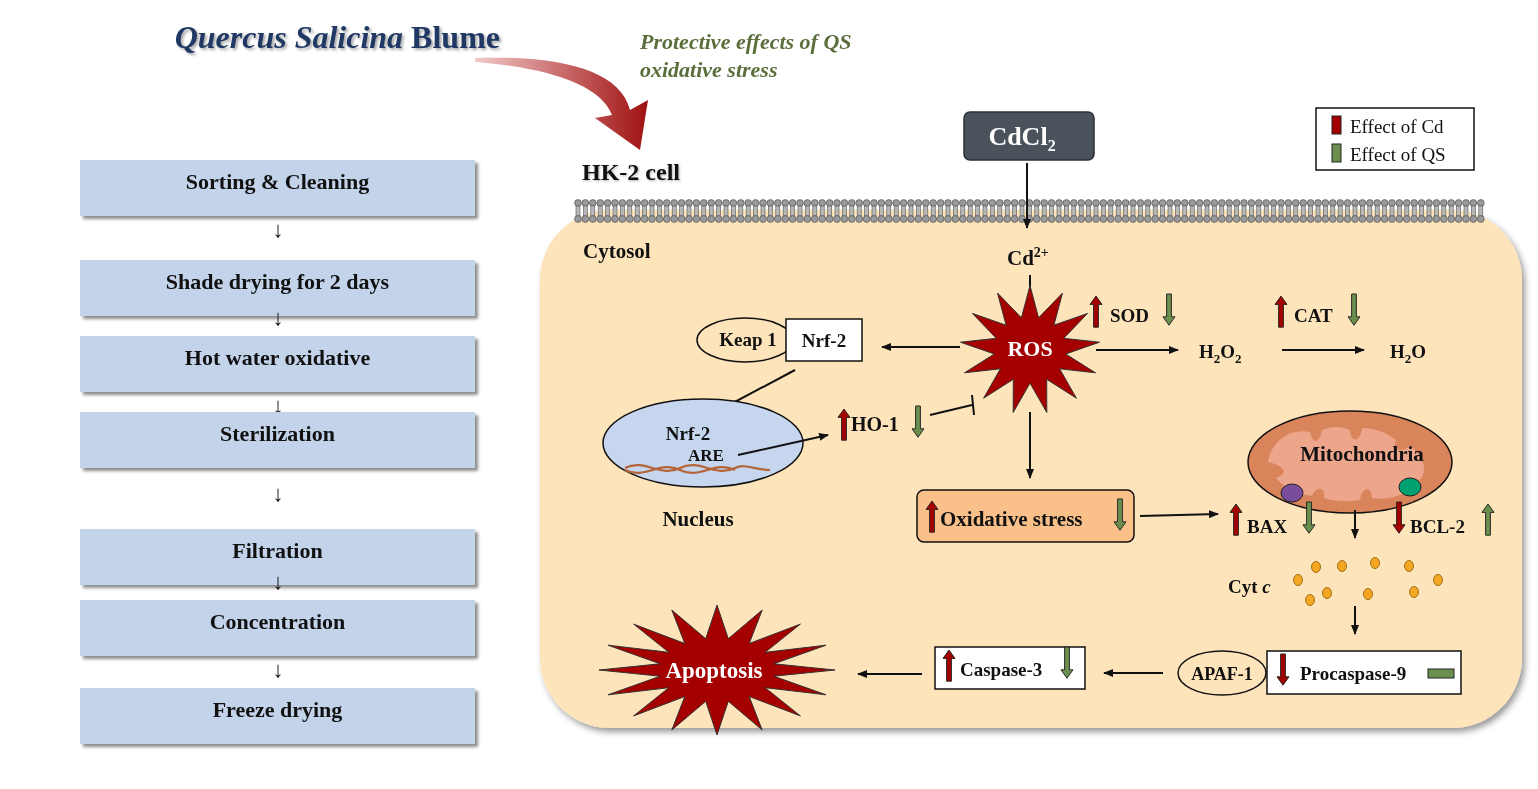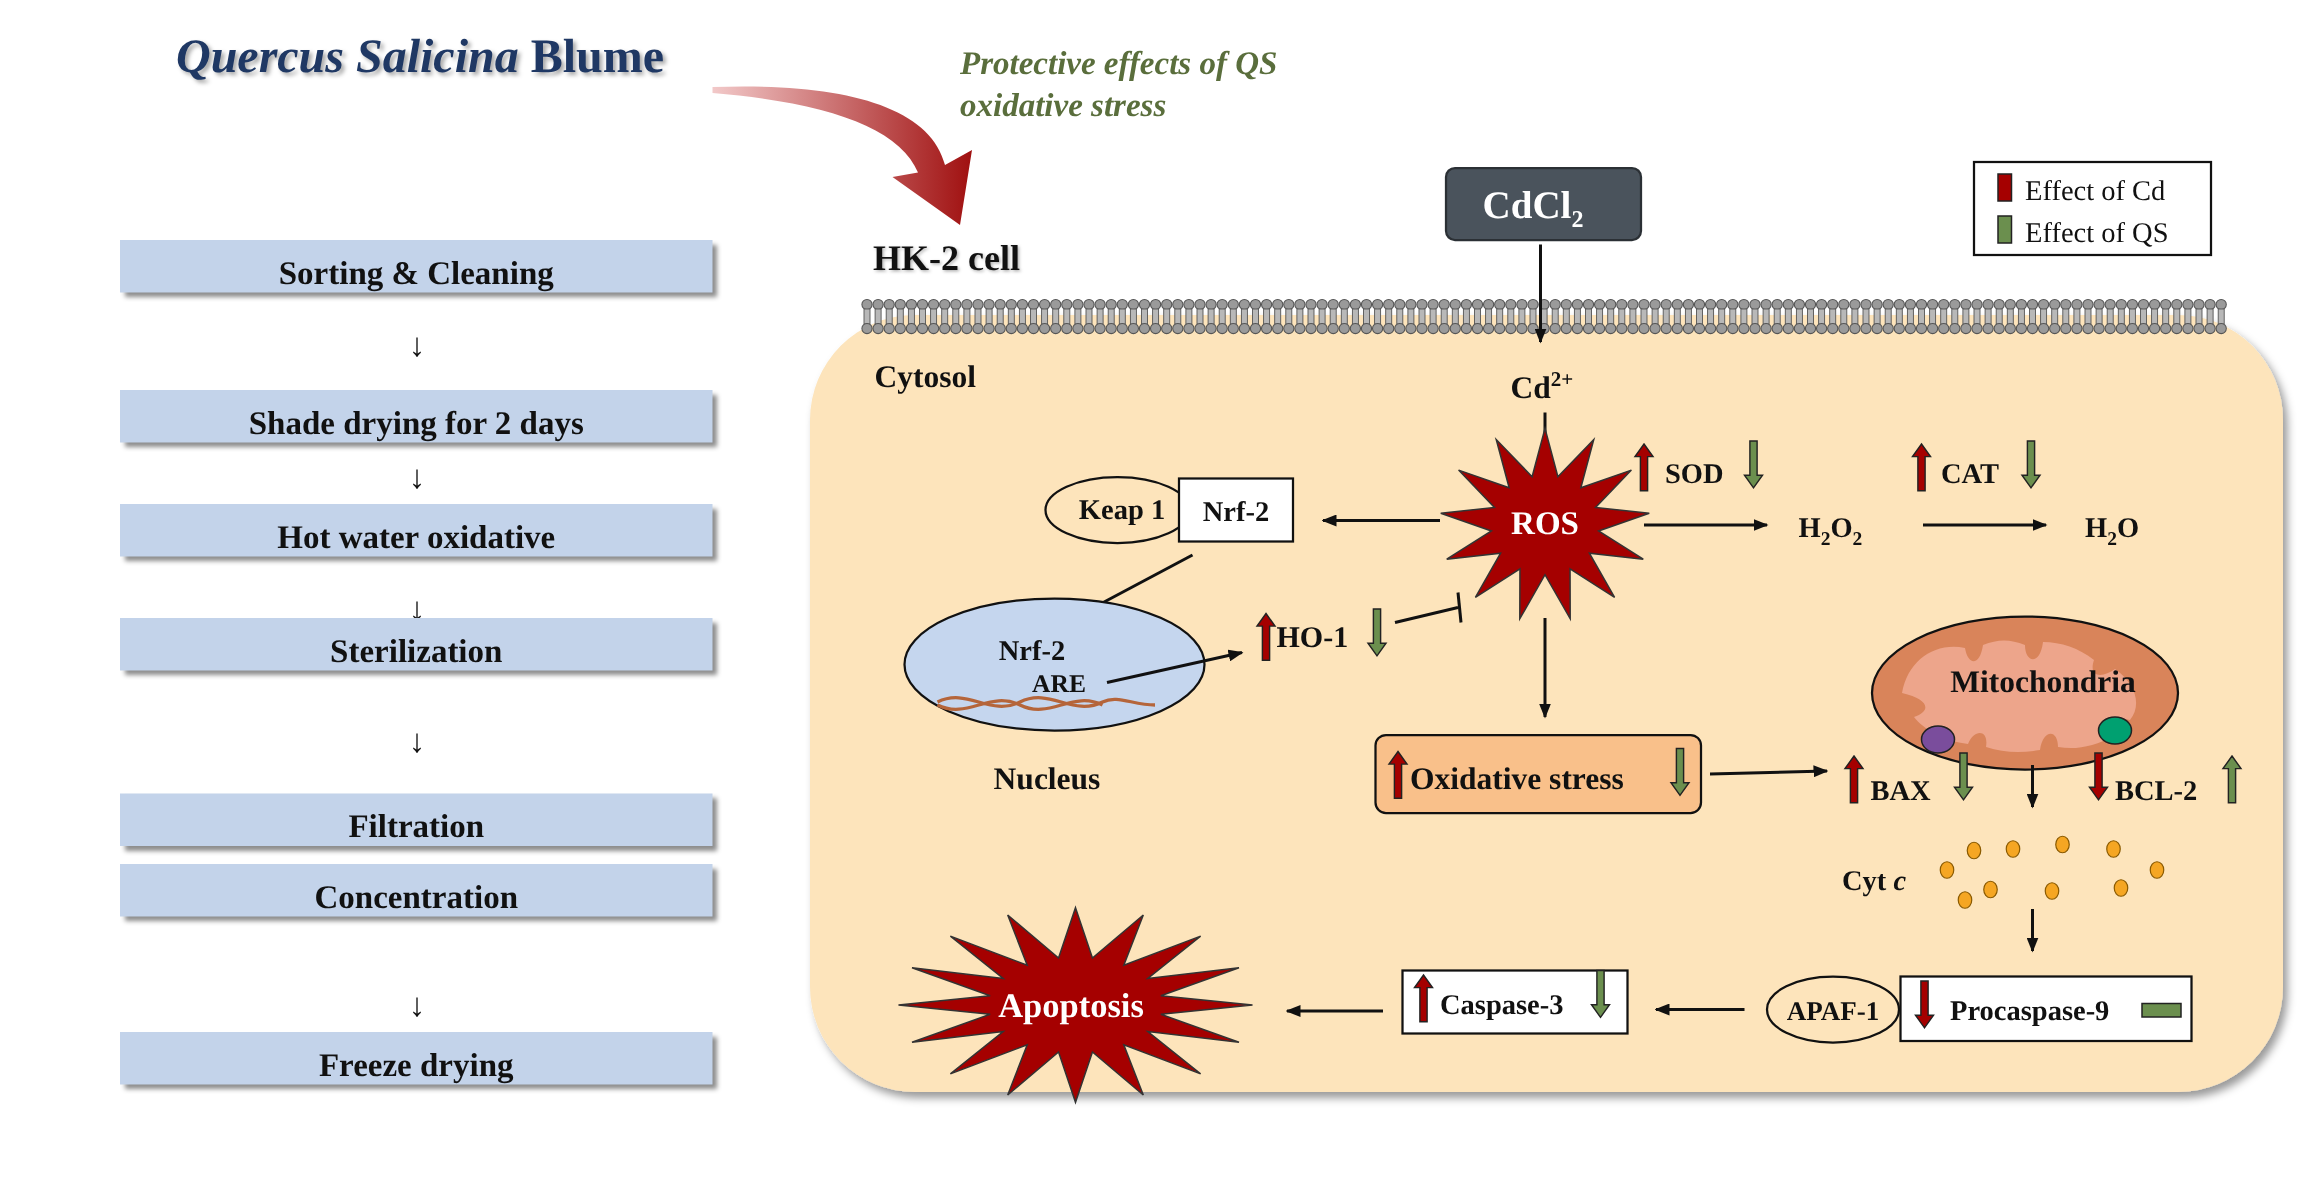--- a/index.html
+++ b/index.html
@@ -1,42 +1,42 @@
 <!DOCTYPE html>
 <html><head>
 <meta charset="utf-8">
 <style>
   html,body{margin:0;padding:0;background:#ffffff;}
   body{width:1538px;height:789px;position:relative;overflow:hidden;font-family:"Liberation Serif",serif;}
   .abs{position:absolute;}
-  .title{left:60px;top:18px;width:440px;text-align:center;color:#1f3864;font-weight:bold;font-size:32px;line-height:38px;text-shadow:2px 2px 3px rgba(0,0,0,0.35);}
+  .title{left:60px;top:18px;width:440px;text-align:right;color:#1f3864;font-weight:bold;font-size:32px;line-height:38px;text-shadow:2px 2px 3px rgba(0,0,0,0.35);}
   .title i{font-style:italic;}
   .subtitle{left:640px;top:28px;width:330px;color:#5a6e3c;font-style:italic;font-weight:bold;font-size:22px;line-height:28px;}
-  .step{left:80px;width:395px;height:35px;background:#c3d3ea;box-shadow:3px 3px 3px rgba(0,0,0,0.45);text-align:center;font-weight:bold;font-size:22px;line-height:44px;color:#111;}
+  .step{left:80px;width:395px;height:56px;background:#c3d3ea;box-shadow:3px 3px 3px rgba(0,0,0,0.45);text-align:center;font-weight:bold;font-size:22px;line-height:44px;color:#111;}
   .step-arrow{left:266px;width:24px;text-align:center;font-size:22px;line-height:28px;color:#111;}
   svg text{font-family:"Liberation Serif",serif;}
 </style>
 </head>
 <body>
 
 <div class="abs title">
   <div><i>Quercus Salicina</i><span> Blume</span></div>
 </div>
 
 <div class="abs step" style="top:160px">Sorting &amp; Cleaning</div>
 <div class="abs step-arrow" style="top:216px">↓</div>
 <div class="abs step" style="top:260px">Shade drying for 2 days</div>
 <div class="abs step-arrow" style="top:304px">↓</div>
 <div class="abs step" style="top:336px">Hot water oxidative</div>
 <div class="abs step-arrow" style="top:392px">↓</div>
 <div class="abs step" style="top:412px">Sterilization</div>
 <div class="abs step-arrow" style="top:480px">↓</div>
 <div class="abs step" style="top:529px">Filtration</div>
 <div class="abs step-arrow" style="top:568px">↓</div>
-<div class="abs step" style="top:576px">Concentration</div>
+<div class="abs step" style="top:600px">Concentration</div>
 <div class="abs step-arrow" style="top:656px">↓</div>
 <div class="abs step" style="top:688px">Freeze drying</div>
 
 <div class="abs subtitle">
   <div>Protective effects of QS</div>
   <div>oxidative stress</div>
 </div>
 
 <svg class="abs" style="left:0;top:0" width="1538" height="789">
   <defs>

